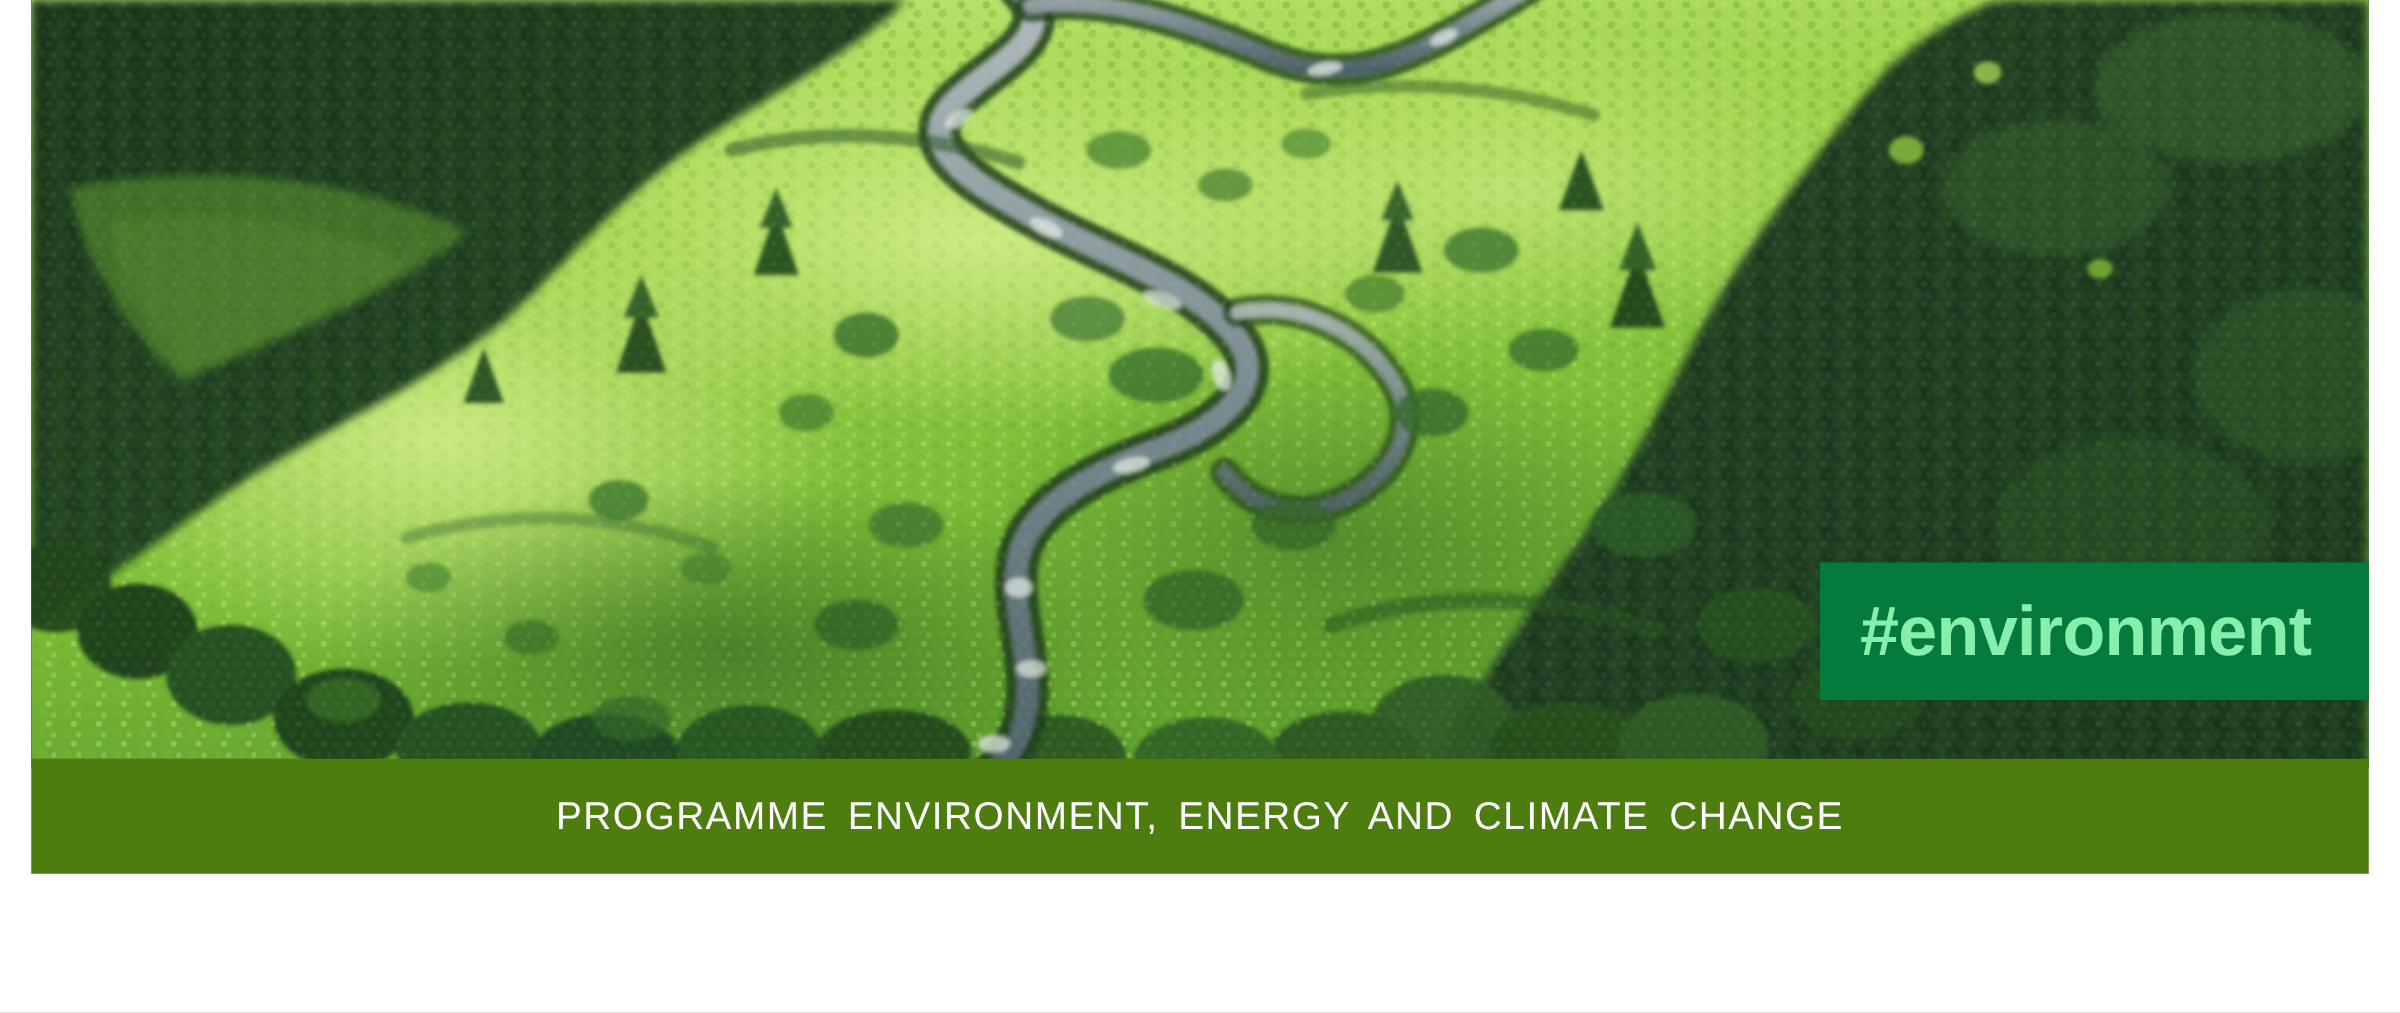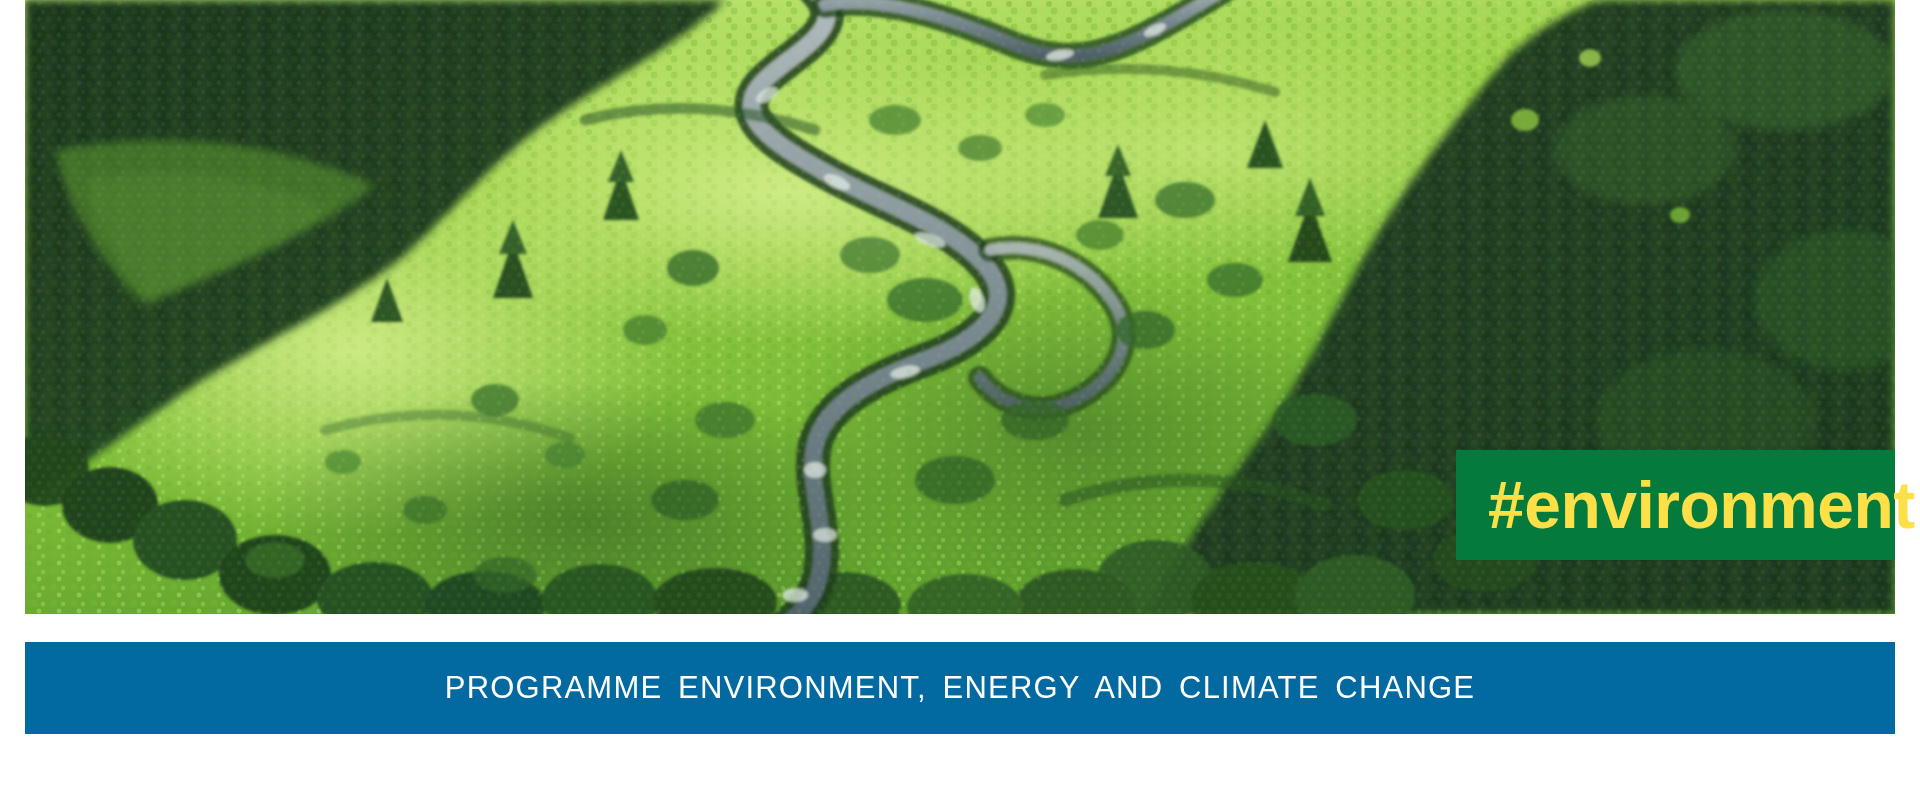--- a/index.html
+++ b/index.html
@@ -41,37 +41,37 @@
     width: 439px;
     height: 110px;
     background: #047B3C;
     display: flex;
     align-items: center;
     justify-content: flex-start;
     padding-left: 32px;
     z-index: 5;
   }
   .hashtag-text {
-    color: #fde047;
+    color: #86efac;
     font-family: "Liberation Sans", sans-serif;
     font-weight: bold;
-    font-size: 66px;
+    font-size: 56px;
     letter-spacing: -0.5px;
     line-height: 1;
     white-space: nowrap;
   }
 
   
   .title-bar {
     position: absolute;
     left: 25px;
-    top: 642px;
+    top: 607px;
     width: 1870px;
     height: 92px;
-    background: #0369a1;
+    background: #4d7c0f;
     display: flex;
     align-items: center;
     justify-content: center;
     z-index: 4;
   }
   .title-text {
     color: #ffffff;
     font-family: "Liberation Sans", sans-serif;
     font-size: 31px;
     font-weight: 400;

